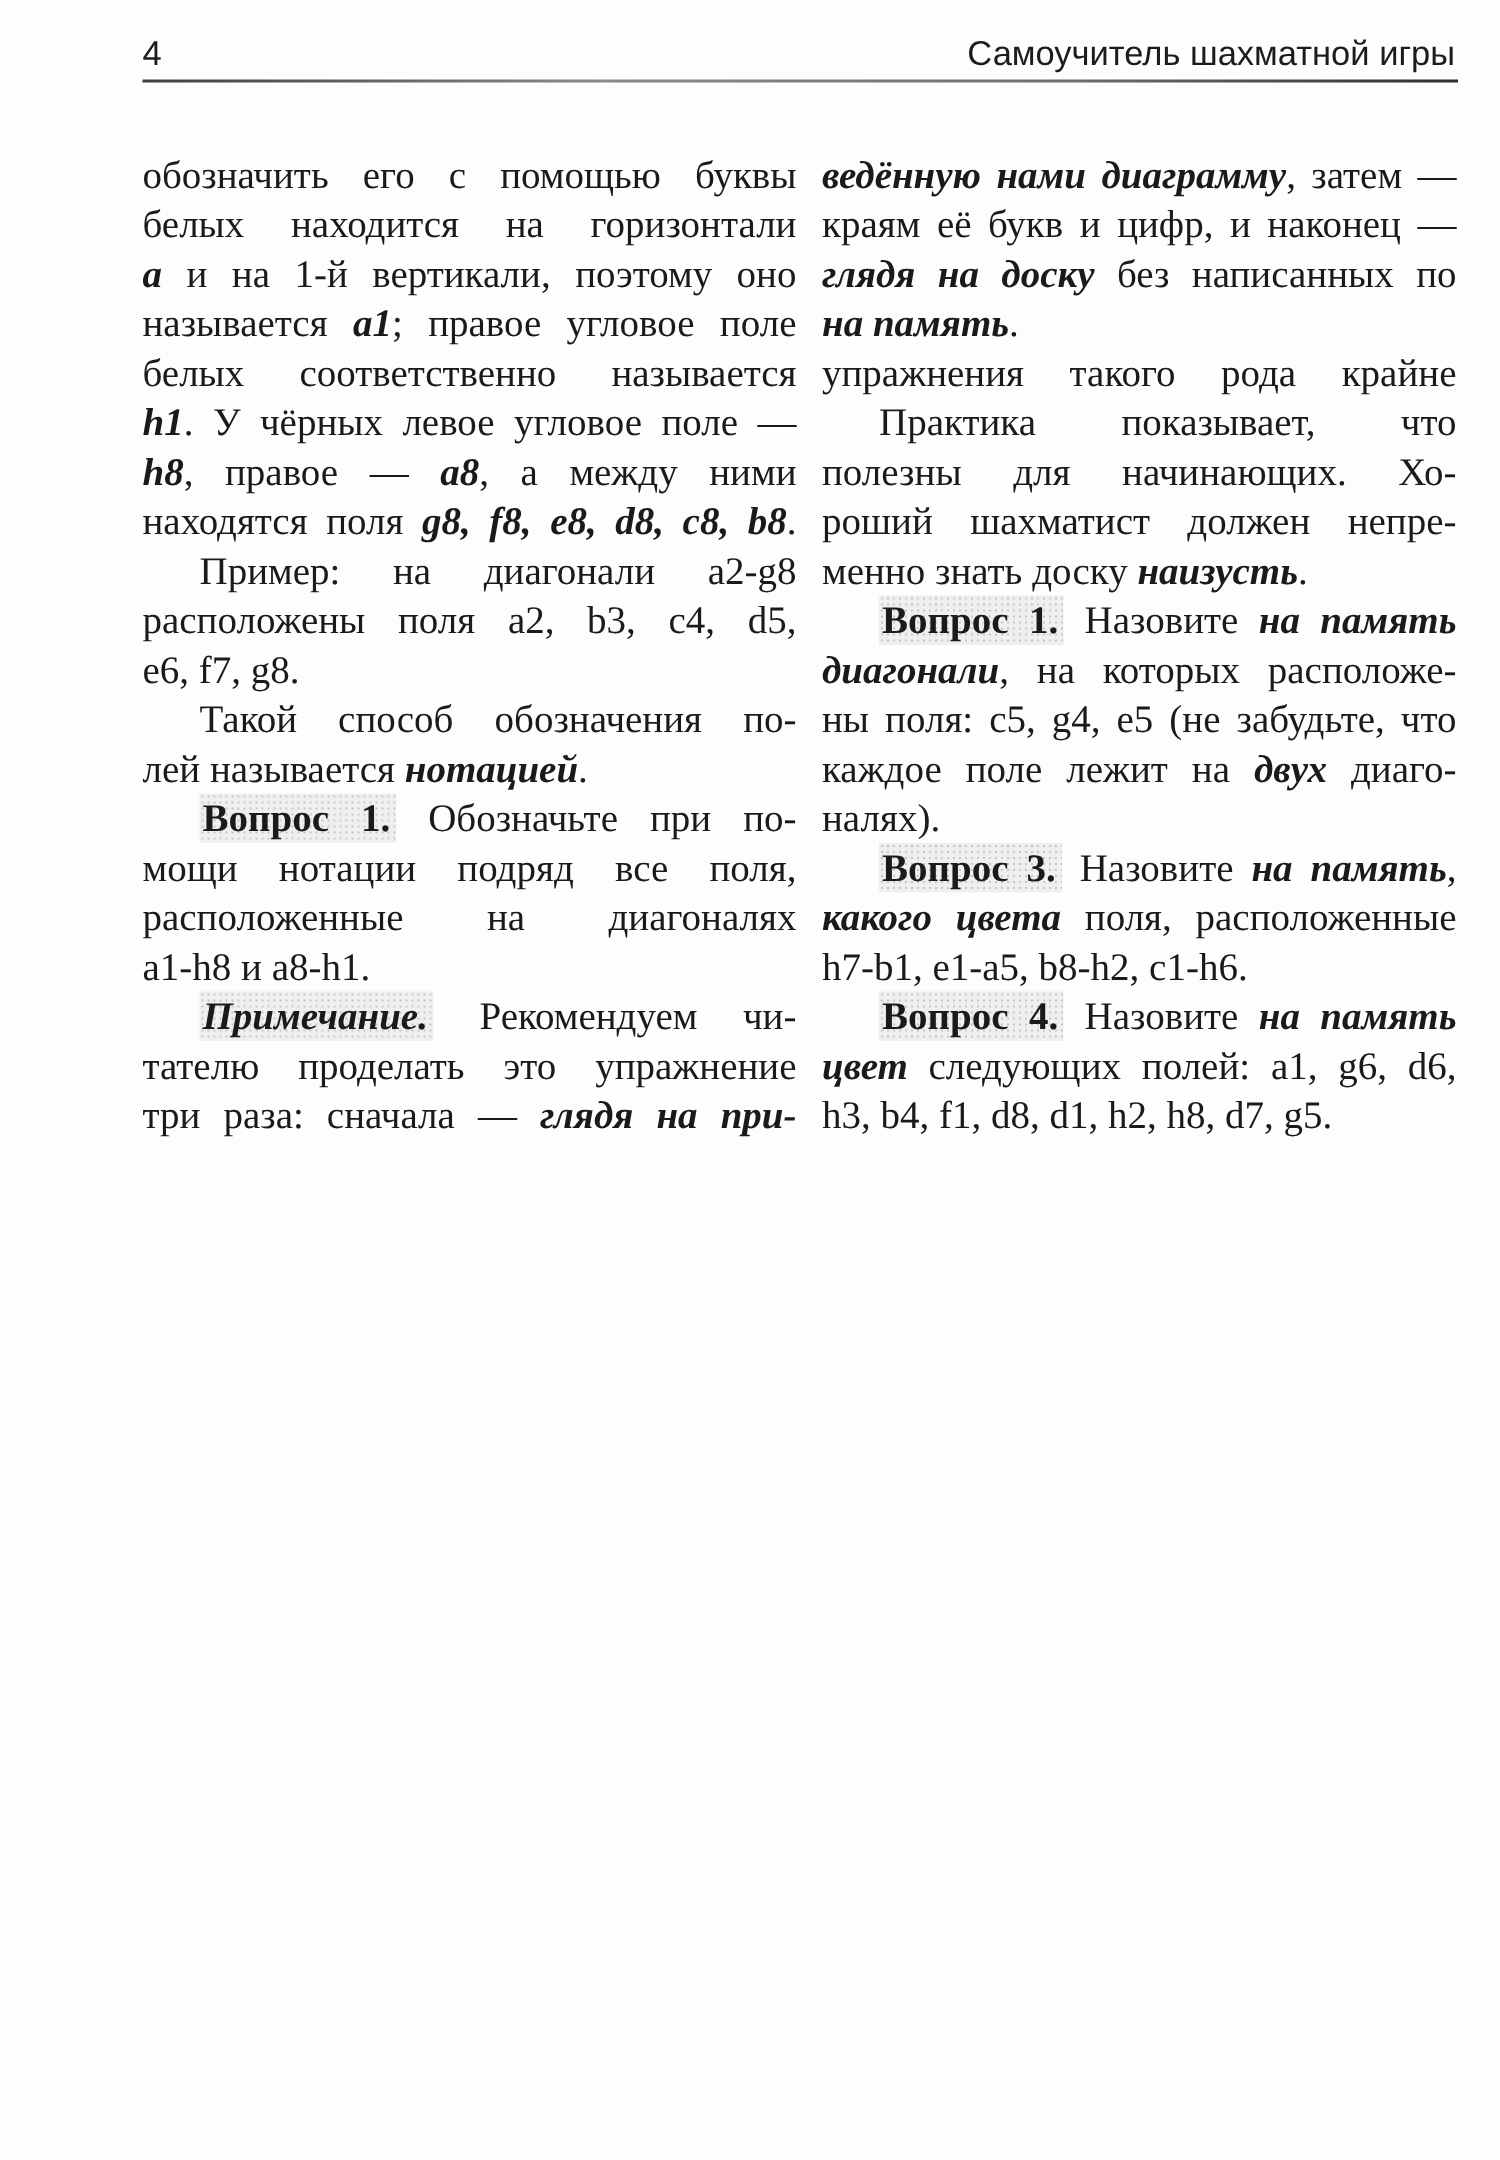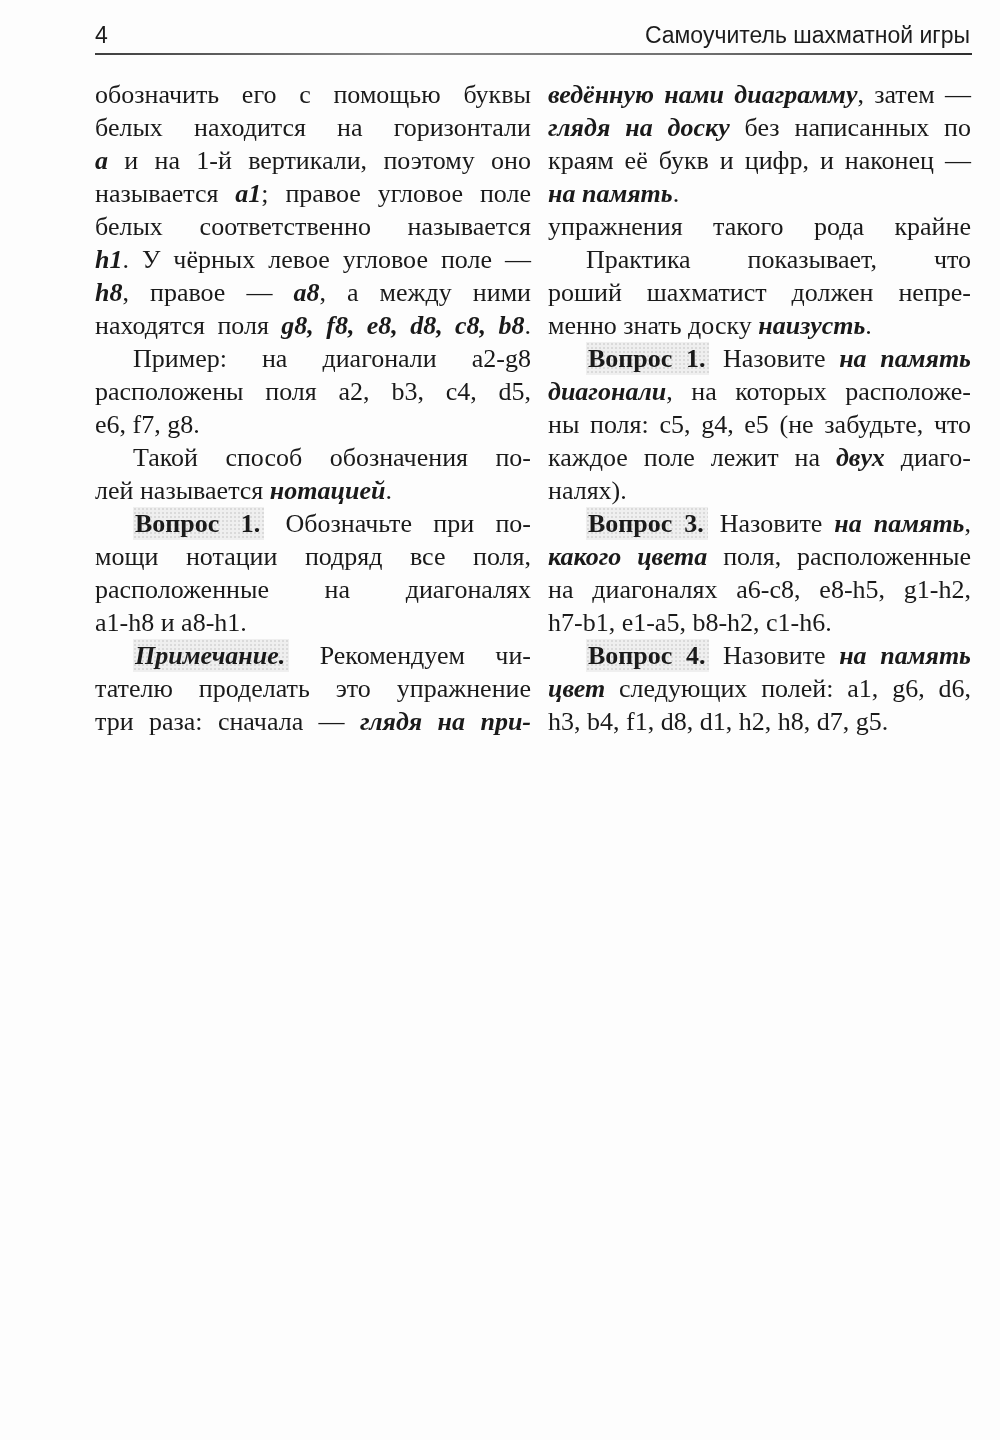--- a/index.html
+++ b/index.html
@@ -32,21 +32,21 @@
   }
   .rule{
     height:2px;
     margin:5px 28px 0 95px;
     background:linear-gradient(to right,#3f3f3f,#8a8a8a 35%,#6f6f6f 70%,#2e2e2e);
   }
   
   .body{
     display:flex;
     gap:17px;
-    padding:23px 25px 0 95px;
+    padding:45px 25px 0 95px;
     font-family:"Liberation Serif",serif;
     font-size:26px;
     line-height:33px;
   }
   .col{width:436px;}
   .col.right{width:423px;}
   .line{
     text-align:justify;
     text-align-last:left;
     white-space:nowrap;
@@ -95,35 +95,35 @@
         <div class="line j ind"><span class="seg-qb">Вопрос 1.</span><span class="seg-n"> Обозначьте при по-</span></div>
         <div class="line j"><span class="seg-n">мощи нотации подряд все поля,</span></div>
         <div class="line j"><span class="seg-n">расположенные на диагоналях</span></div>
         <div class="line"><span class="seg-n">a1-h8 и a8-h1.</span></div>
         <div class="line j ind"><span class="seg-ni">Примечание.</span><span class="seg-n"> Рекомендуем чи-</span></div>
         <div class="line j"><span class="seg-n">тателю проделать это упражнение</span></div>
         <div class="line j"><span class="seg-n">три раза: сначала — </span><span class="seg-bi">глядя на при-</span></div>
       </div>
     <div class="col right" id="col-right">
         <div class="line j"><span class="seg-bi">ведённую нами диаграмму</span><span class="seg-n">, затем —</span></div>
+        <div class="line j"><span class="seg-n">краям её букв и цифр, и наконец —</span></div>
         <div class="line j"><span class="seg-bi">глядя на доску</span><span class="seg-n"> без написанных по</span></div>
-        <div class="line j"><span class="seg-n">краям её букв и цифр, и наконец —</span></div>
         <div class="line"><span class="seg-bi">на память</span><span class="seg-n">.</span></div>
         <div class="line j"><span class="seg-n">упражнения такого рода крайне</span></div>
         <div class="line j ind"><span class="seg-n">Практика показывает, что</span></div>
+        <div class="line j"><span class="seg-n">полезны для начинающих. Хо-</span></div>
         <div class="line j"><span class="seg-n">роший шахматист должен непре-</span></div>
         <div class="line"><span class="seg-n">менно знать доску </span><span class="seg-bi">наизусть</span><span class="seg-n">.</span></div>
         <div class="line j ind"><span class="seg-qb">Вопрос 1.</span><span class="seg-n"> Назовите </span><span class="seg-bi">на память</span></div>
         <div class="line j"><span class="seg-bi">диагонали</span><span class="seg-n">, на которых расположе-</span></div>
         <div class="line j"><span class="seg-n">ны поля: c5, g4, e5 (не забудьте, что</span></div>
         <div class="line j"><span class="seg-n">каждое поле лежит на </span><span class="seg-bi">двух</span><span class="seg-n"> диаго-</span></div>
         <div class="line"><span class="seg-n">налях).</span></div>
         <div class="line j ind"><span class="seg-qb">Вопрос 3.</span><span class="seg-n"> Назовите </span><span class="seg-bi">на память</span><span class="seg-n">,</span></div>
         <div class="line j"><span class="seg-bi">какого цвета</span><span class="seg-n"> поля, расположенные</span></div>
-        <div class="line j"><span class="seg-n">на диагоналях a6-c8, e8-h5, g1-h2,</span></div>
         <div class="line"><span class="seg-n">h7-b1, e1-a5, b8-h2, c1-h6.</span></div>
         <div class="line j ind"><span class="seg-qb">Вопрос 4.</span><span class="seg-n"> Назовите </span><span class="seg-bi">на память</span></div>
         <div class="line j"><span class="seg-bi">цвет</span><span class="seg-n"> следующих полей: a1, g6, d6,</span></div>
         <div class="line"><span class="seg-n">h3, b4, f1, d8, d1, h2, h8, d7, g5.</span></div>
       </div>
   </main>
 
 </div>
 
 </body></html>

